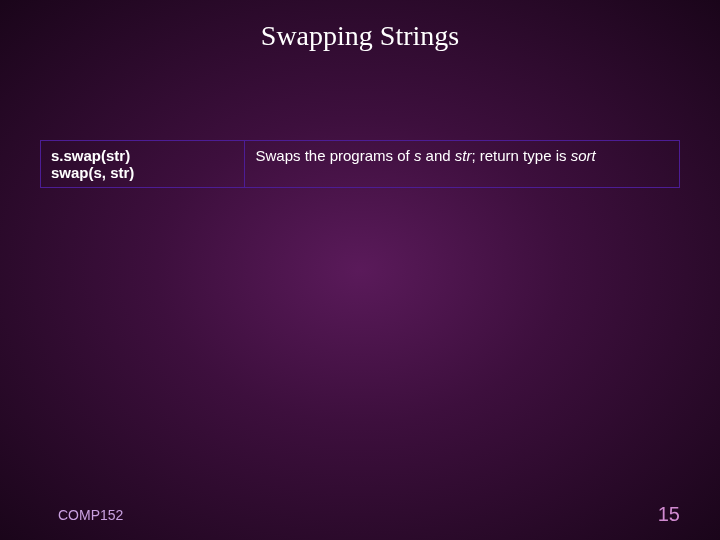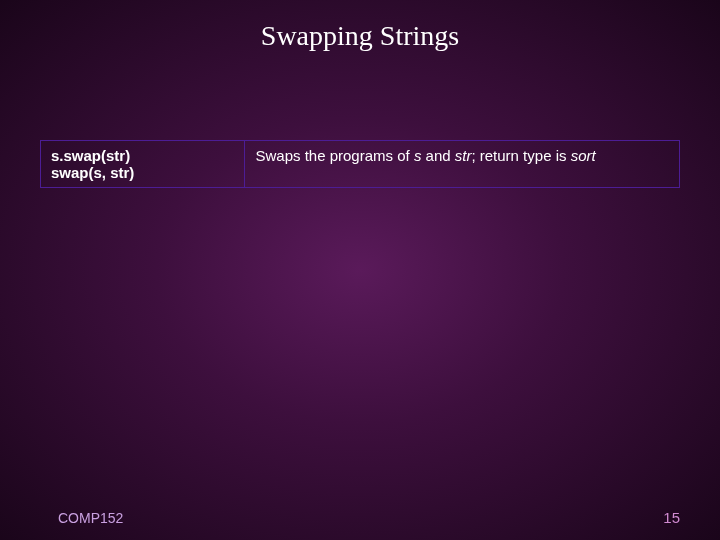--- a/index.html
+++ b/index.html
@@ -73,21 +73,21 @@
     justify-content: space-between;
     align-items: center;
     margin-left: 18px;
   }
   .footer-left {
     color: #c9a0e0;
     font-size: 14px;
   }
   .footer-right {
     color: #d08ad0;
-    font-size: 15px;
+    font-size: 20px;
   }
 </style>
 </head>
 <body>
 
 <h1 class="title">Swapping Strings</h1>
 
 <div class="content">
   <ul class="bullets">
   </ul>

